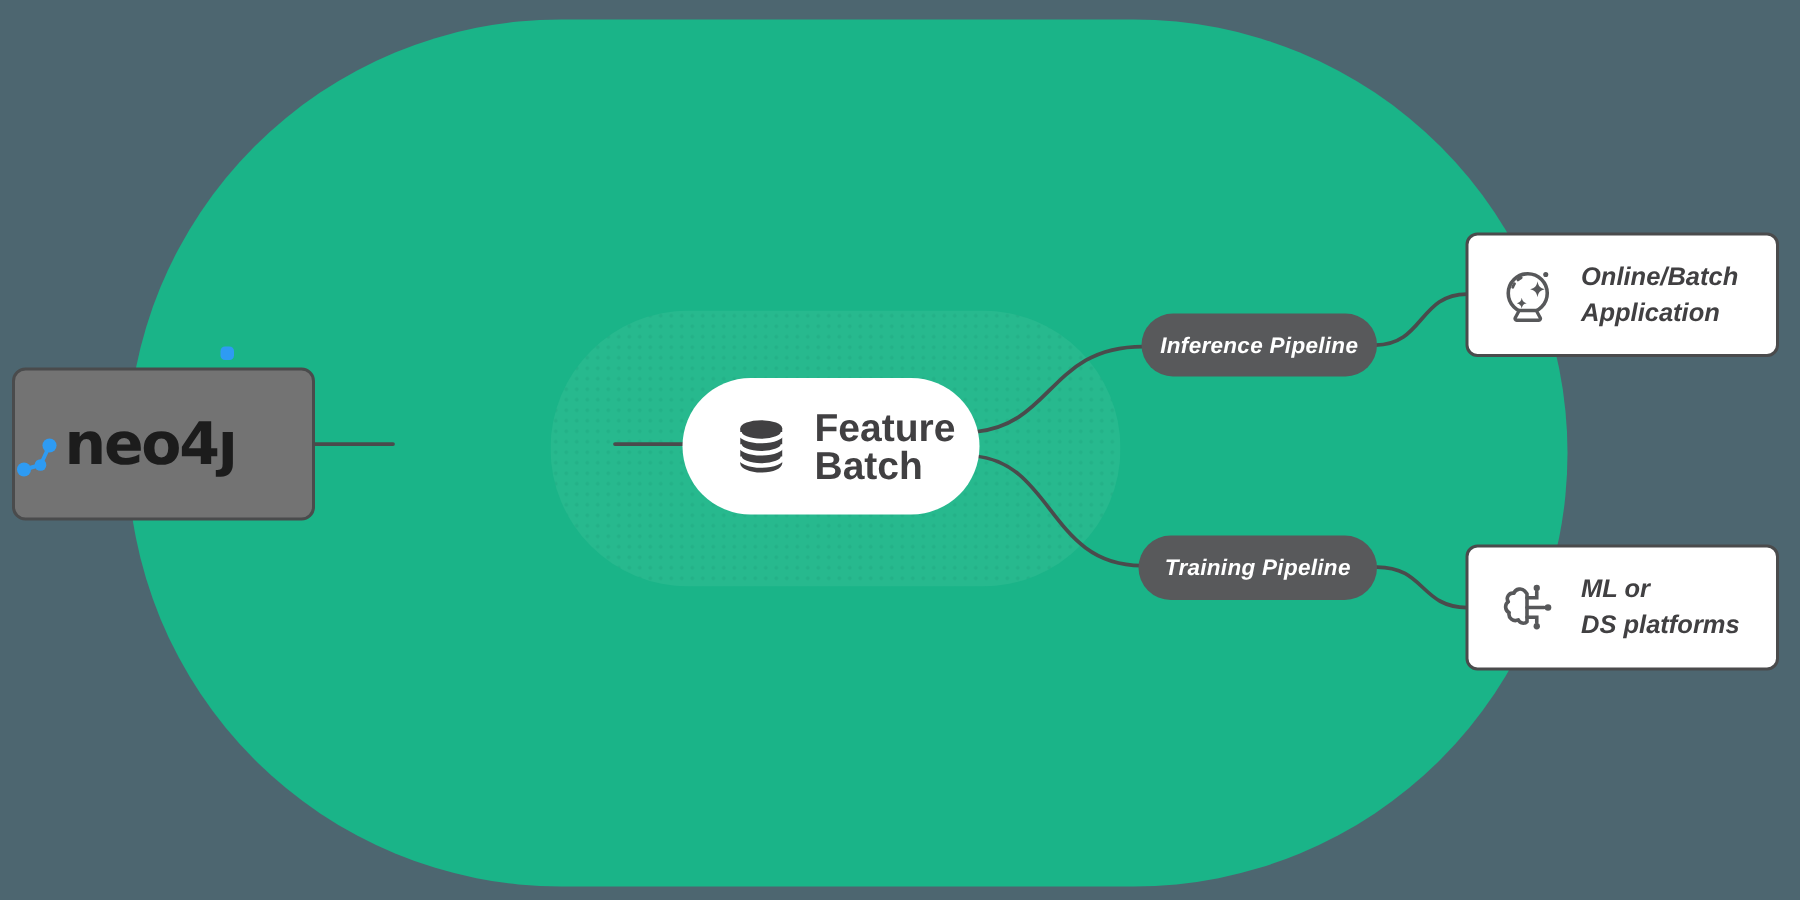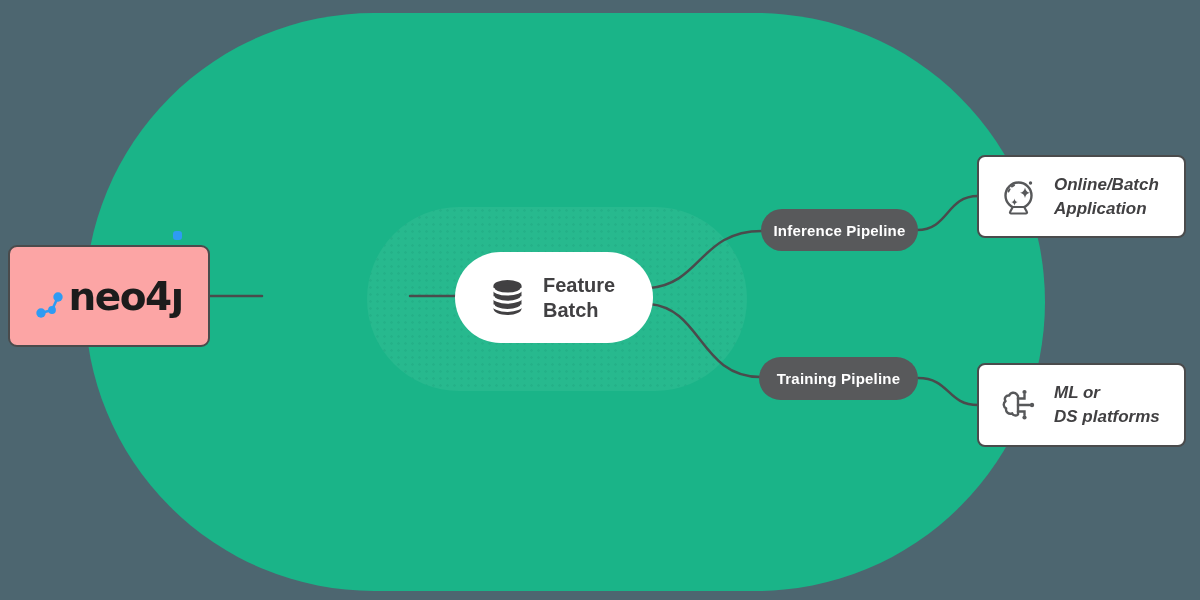--- a/index.html
+++ b/index.html
@@ -30,48 +30,48 @@
   }
   .halo-dark::before{
     content:"";position:absolute;inset:-10px;border-radius:56px;z-index:-1;
     background-image:radial-gradient(circle,rgba(35,70,60,.5) 1px,transparent 1.4px);
     background-size:5px 5px;opacity:.6;
   }
   
   .neo4j-card{
     position:absolute;left:8px;top:245px;width:202px;height:102px;
     box-sizing:border-box;border:2px solid #4a4b4c;border-radius:9px;
-    background:#fca5a5;display:flex;align-items:center;justify-content:center;
+    background:#737373;display:flex;align-items:center;justify-content:flex-start;
   }
   .neo4j-logo{display:flex;align-items:flex-end;}
   .neo4j-glyph{transform:translateY(5px);margin-right:1px;}
   .neo4j-wordmark{
     font-family:"DejaVu Sans",sans-serif;font-size:39px;font-weight:600;
     color:#1c1c1c;letter-spacing:-1.5px;line-height:1;position:relative;
   }
   .neo4j-j{position:relative;display:inline-block;}
   .neo4j-jdot{
     position:absolute;width:9px;height:9px;border-radius:3px;background:#2e9bf3;
     right:1px;top:-46px;
   }
   
   .pill{
     position:absolute;display:flex;align-items:center;justify-content:center;
     color:#ffffff;font-size:15px;font-weight:700;letter-spacing:.2px;white-space:nowrap;
   }
   .pill-green{left:261px;top:274px;width:150px;height:44px;border-radius:22px;background:#1faa7f;}
-  .pill-dark{background:#58595b;border-radius:22px;}
+  .pill-dark{background:#58595b;border-radius:22px;font-style:italic;}
   .pill-inference{left:761px;top:209px;width:157px;height:42px;}
   .pill-training{left:759px;top:357px;width:159px;height:43px;}
   
   .feature-store{
     position:absolute;left:455px;top:252px;width:198px;height:91px;border-radius:46px;
     background:#ffffff;display:flex;align-items:center;padding-left:31px;box-sizing:border-box;gap:14px;
   }
-  .fs-text{font-size:20px;font-weight:700;color:#414042;line-height:25px;}
+  .fs-text{font-size:26px;font-weight:700;color:#414042;line-height:25px;}
   
   .app-card{
     position:absolute;left:977px;width:209px;box-sizing:border-box;
     border:2px solid #4a4b4c;border-radius:8px;background:#ffffff;
     display:flex;align-items:center;padding-left:18px;gap:13px;font-style:italic;
   }
   .card-online{top:155px;height:83px;}
   .card-ml{top:363px;height:84px;}
   .card-text{font-size:17px;font-weight:700;color:#414042;line-height:24px;white-space:nowrap;}
   .icon-box{flex:0 0 auto;display:flex;align-items:center;justify-content:center;}

